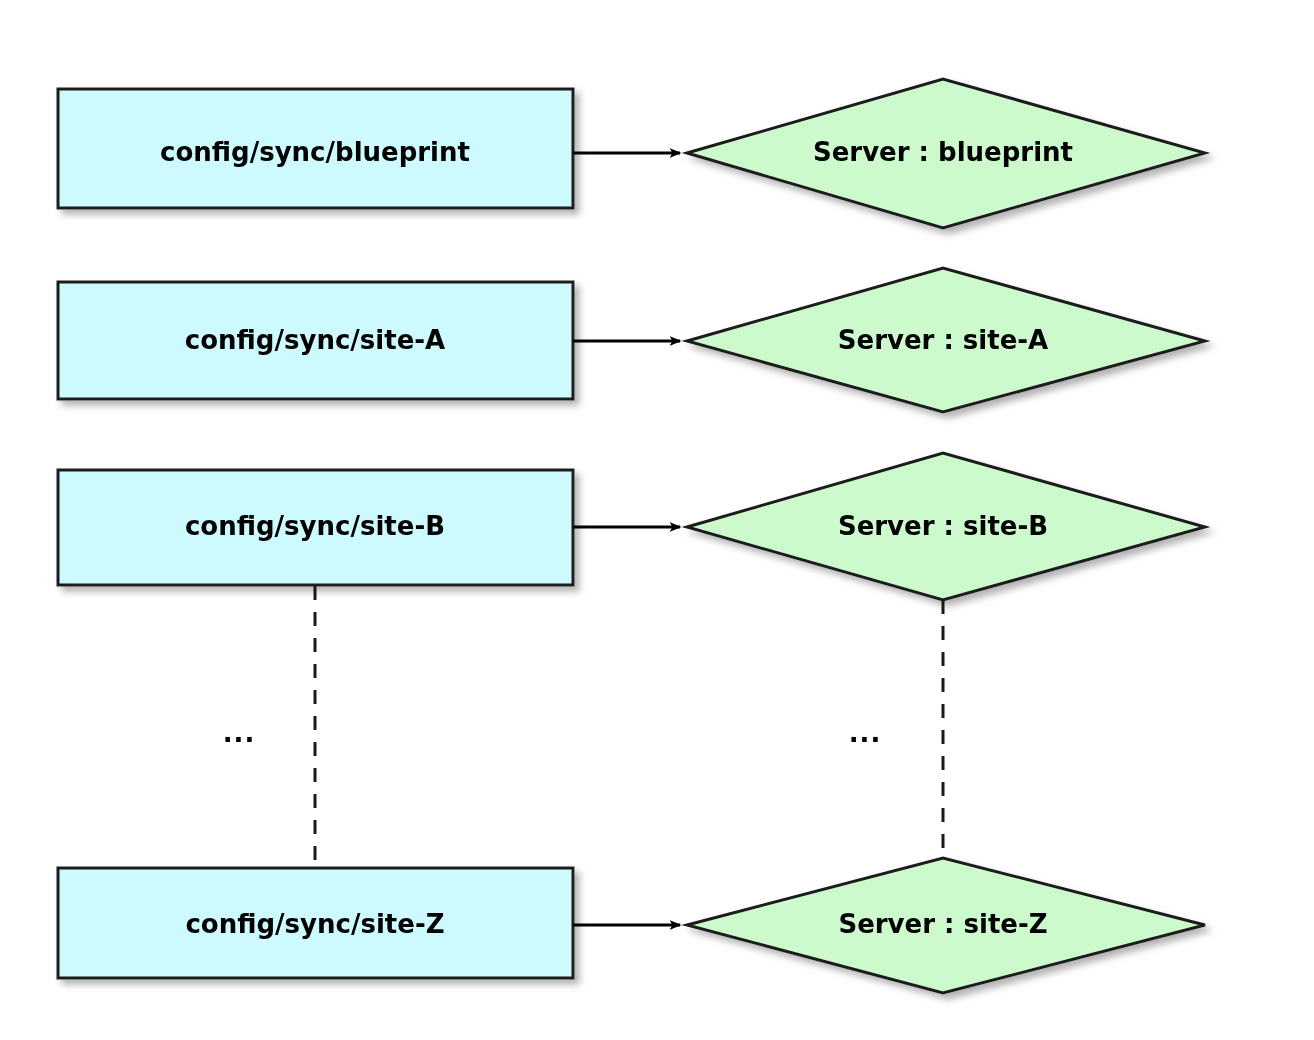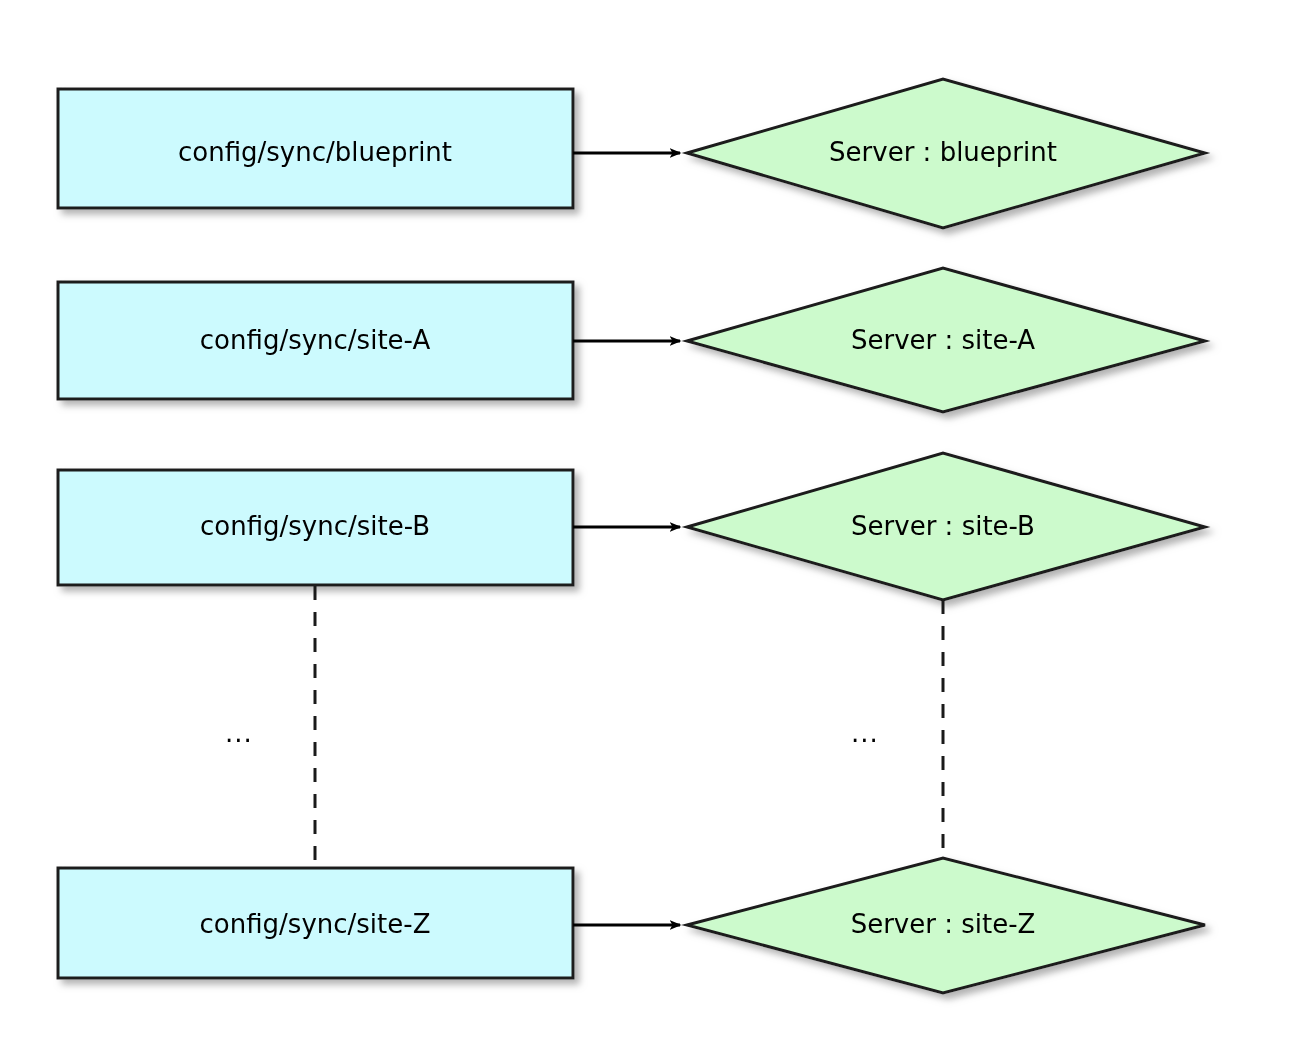--- a/index.html
+++ b/index.html
@@ -10,20 +10,21 @@
   }
   body {
     font-family: "DejaVu Sans", sans-serif;
   }
   #canvas {
     position: relative;
     width: 1314px;
     height: 1040px;
     background: #ffffff;
     overflow: hidden;
+    font-weight: bold;
   }
   #diagram-svg {
     position: absolute;
     left: 0;
     top: 0;
     width: 1314px;
     height: 1040px;
     display: block;
   }
   .node-label {

